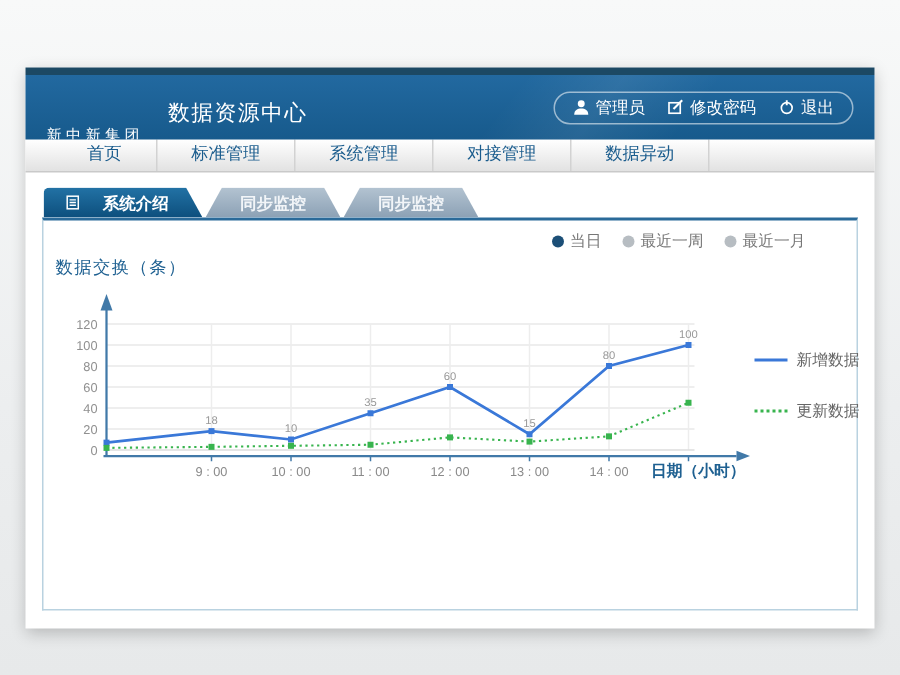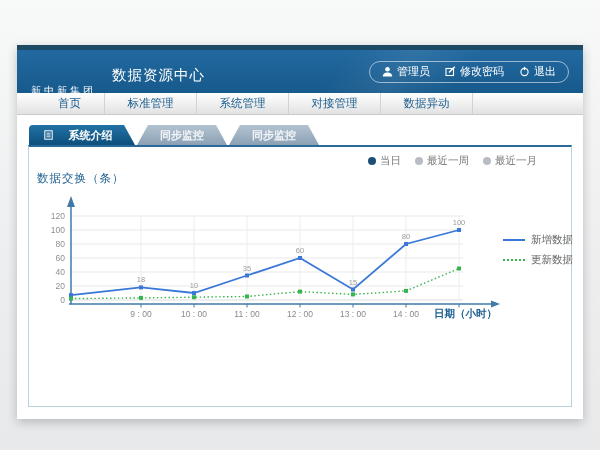--- a/index.html
+++ b/index.html
@@ -59,21 +59,21 @@
   .panel {
     position:relative; height:262px; background:#fff;
     border:1px solid #b9d2e0; border-top:2px solid #2a6a99;
   }
   .radio-row { position:absolute; top:7px; right:34px; display:flex; gap:14px; align-items:center; font-size:10.5px; color:#777; }
   .radio-opt { display:flex; align-items:center; gap:4px; cursor:pointer; }
   .radio-dot { width:8px; height:8px; border-radius:50%; background:#b7bdc2; }
   .radio-dot.sel { background:#1c4f77; }
   .axis-title { position:absolute; top:24px; left:8px; color:#1e6091; font-weight:normal; font-size:11.5px; letter-spacing:1px; }
   .chart-wrap { position:absolute; top:23px; left:0; width:500px; height:162px; }
-  .legend { position:absolute; left:474px; top:86px; display:flex; flex-direction:column; gap:6px; font-size:10.5px; color:#666; }
+  .legend { position:absolute; left:474px; top:86px; display:flex; flex-direction:column; gap:20px; font-size:10.5px; color:#666; }
   .legend-row { display:flex; align-items:center; gap:6px; cursor:pointer; white-space:nowrap; }
   .sample { width:22px; height:0; border-top:2px solid #3a78d8; }
   .sample.dotted { border-top:2px dotted #38b44e; }
   .footer-note { position:absolute; top:210px; left:29px; right:20px; font-size:10.5px; color:#9a9a9a; line-height:1.4; }
   .note-prefix { color:#cc3a3a; }
 </style>
 </head>
 <body>
 
 <div class="page-card">

